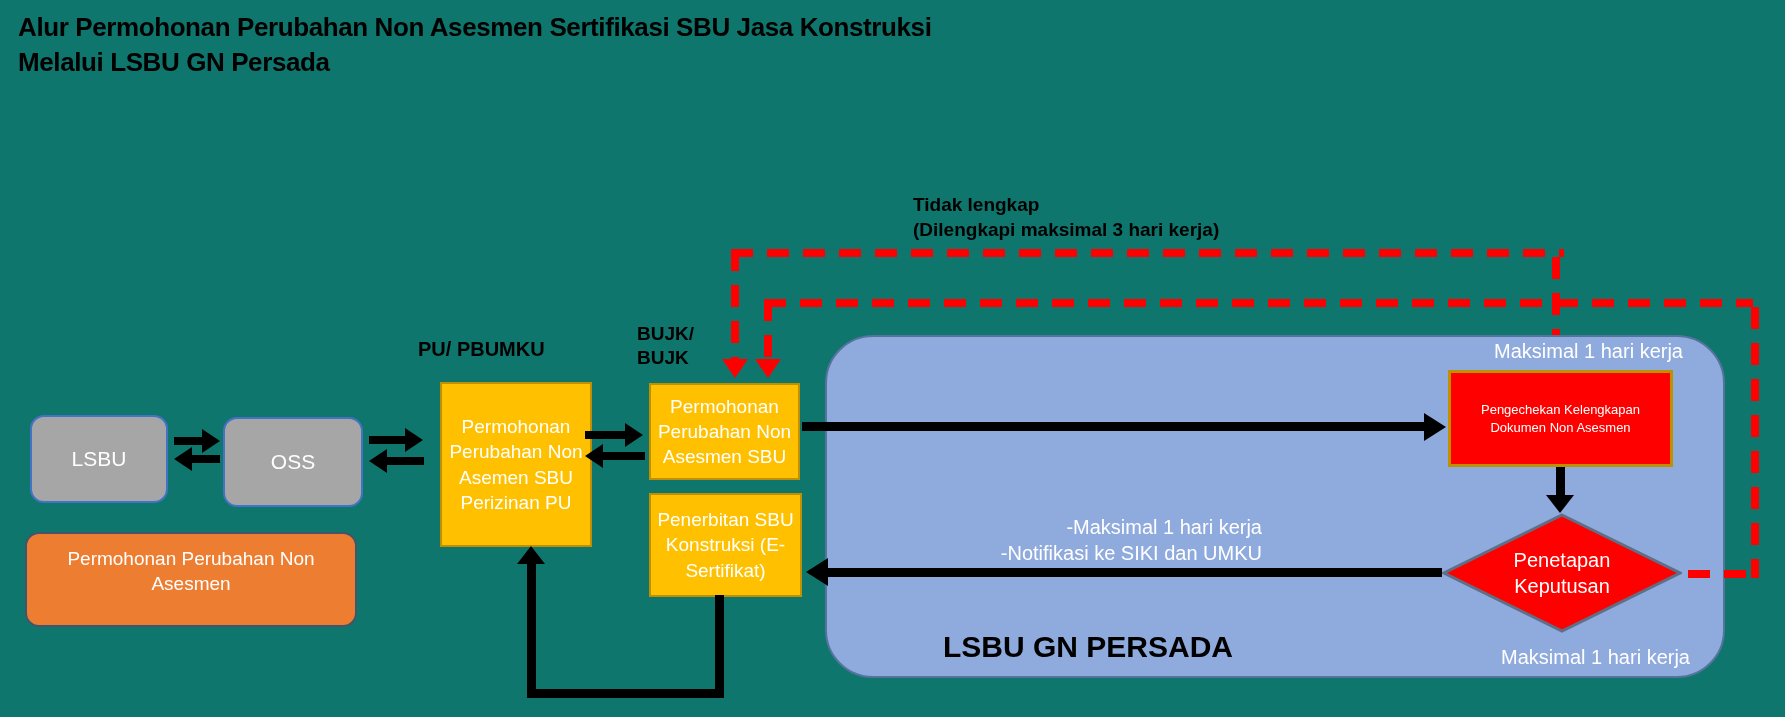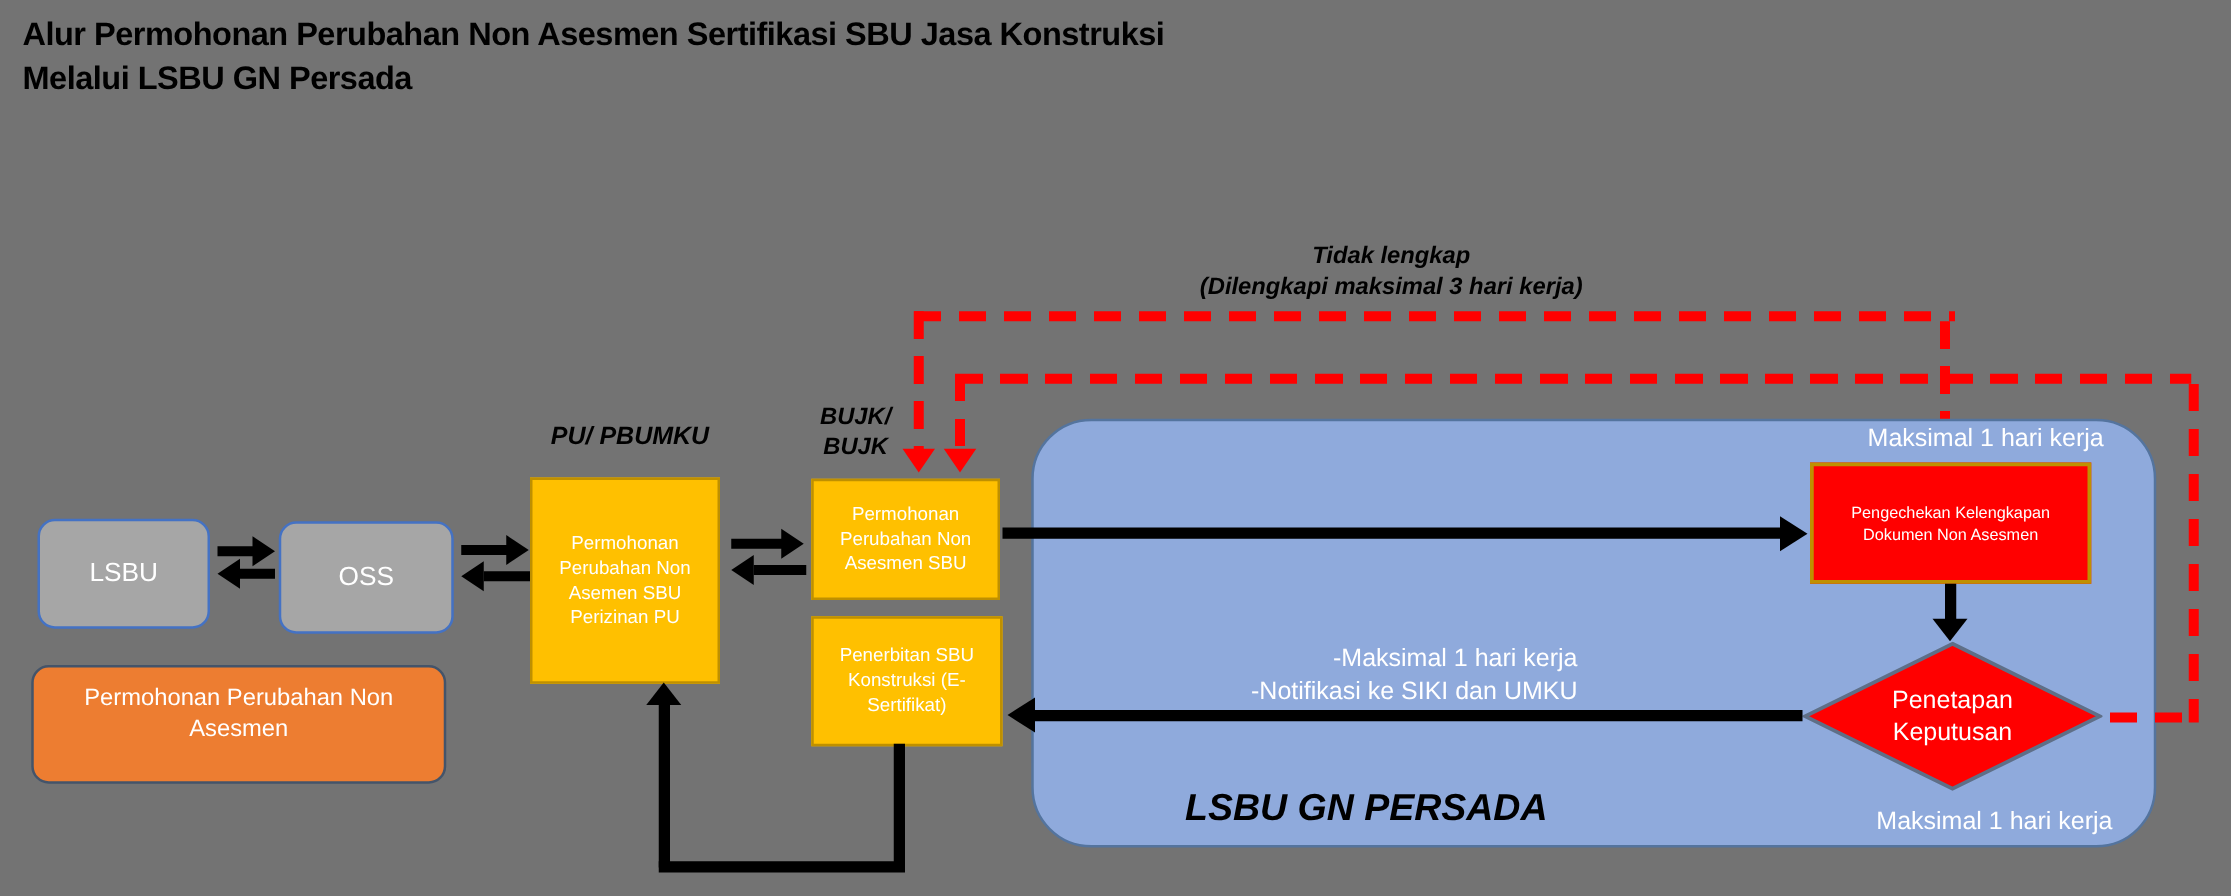--- a/index.html
+++ b/index.html
@@ -1,36 +1,36 @@
 <!DOCTYPE html>
 <html style="--gray-fill: #A6A6A6; --gray-border: #4472C4; --orange-fill: #ED7D31; --orange-border: #44546A; --yellow-fill: #FFC000; --yellow-border: #BF9000; --blue-fill: #8FAADC; --blue-border: #54749E; --red-fill: #FF0000; --diamond-border: #5F6F87; --arrow-black: #000000; --dashed-red: #FF0000;"><head>
 <meta charset="utf-8">
 <style>
   html,body{margin:0;padding:0;background:#fff;}
-  #canvas{position:relative;width:1785px;height:717px;background:#737373;overflow:hidden;
+  #canvas{position:relative;width:1785px;height:717px;background:#0f766e;overflow:hidden;
           font-family:"Liberation Sans",sans-serif;}
 
   .abs{position:absolute;box-sizing:border-box;}
 
   
   .title{left:18px;top:10px;font-weight:bold;color:#000;font-size:26px;line-height:35px;letter-spacing:-0.4px;}
 
   
   .node{display:flex;align-items:center;justify-content:center;text-align:center;
         color:#fff;box-sizing:border-box;line-height:1.32;}
   .gray{background:var(--gray-fill,#A6A6A6);border:2px solid var(--gray-border,#4472C4);border-radius:14px;font-size:21px;}
   .orange{background:var(--orange-fill,#ED7D31);border:2.5px solid var(--orange-border,#44546A);border-radius:14px;
           font-size:19px;align-items:flex-start;padding-top:12px;}
-  .yellow{background:var(--yellow-fill,#FFC000);border:2px solid var(--yellow-border,#BF9000);font-size:15px;padding:0 16px;}
+  .yellow{background:var(--yellow-fill,#FFC000);border:2px solid var(--yellow-border,#BF9000);font-size:19px;padding:0 4px;}
   .redbox{background:var(--red-fill,#FF0000);border:3px solid var(--yellow-border,#BF9000);font-size:13px;color:#fff;padding:0 16px;}
 
   .container-blue{left:825px;top:335px;width:900px;height:343px;border-radius:48px;
         background:var(--blue-fill,#8FAADC);border:2px solid var(--blue-border,#54749E);}
 
-  .blabel{font-weight:bold;color:#000;text-align:center;font-style:italic;}
+  .blabel{font-weight:bold;color:#000;}
   .wlabel{color:#fff;text-align:right;}
 
   
   .hline{background:#000;height:8px;}
   .vline{background:#000;width:9px;}
   .tri{width:0;height:0;}
   .tri.right{border-top:12px solid transparent;border-bottom:12px solid transparent;border-left:18px solid #000;}
   .tri.left {border-top:12px solid transparent;border-bottom:12px solid transparent;border-right:18px solid #000;}
   .tri.down {border-left:14px solid transparent;border-right:14px solid transparent;border-top:18px solid #000;}
   .tri.up   {border-left:14px solid transparent;border-right:14px solid transparent;border-bottom:18px solid #000;}
@@ -80,21 +80,21 @@
     <span>LSBU</span>
   </div>
   <div class="abs node gray" style="left:223px;top:417px;width:140px;height:90px;">
     <span>OSS</span>
   </div>
   <div class="abs node orange" style="left:25px;top:532px;width:332px;height:95px;">
     <span>Permohonan Perubahan Non Asesmen</span>
   </div>
 
   <div class="abs blabel" style="left:418px;top:338px;width:172px;font-size:20px;">PU/ PBUMKU</div>
-  <div class="abs node yellow" style="left:424px;top:382px;width:152px;height:165px;">
+  <div class="abs node yellow" style="left:440px;top:382px;width:152px;height:165px;">
     <span>Permohonan Perubahan Non Asemen SBU Perizinan PU</span>
   </div>
 
   <div class="abs blabel" style="left:637px;top:322px;width:95px;font-size:19px;line-height:24px;">
     <div>BUJK/</div>
     <div>BUJK</div>
   </div>
   <div class="abs node yellow" style="left:649px;top:383px;width:151px;height:97px;">
     <span>Permohonan Perubahan Non Asesmen SBU</span>
   </div>

